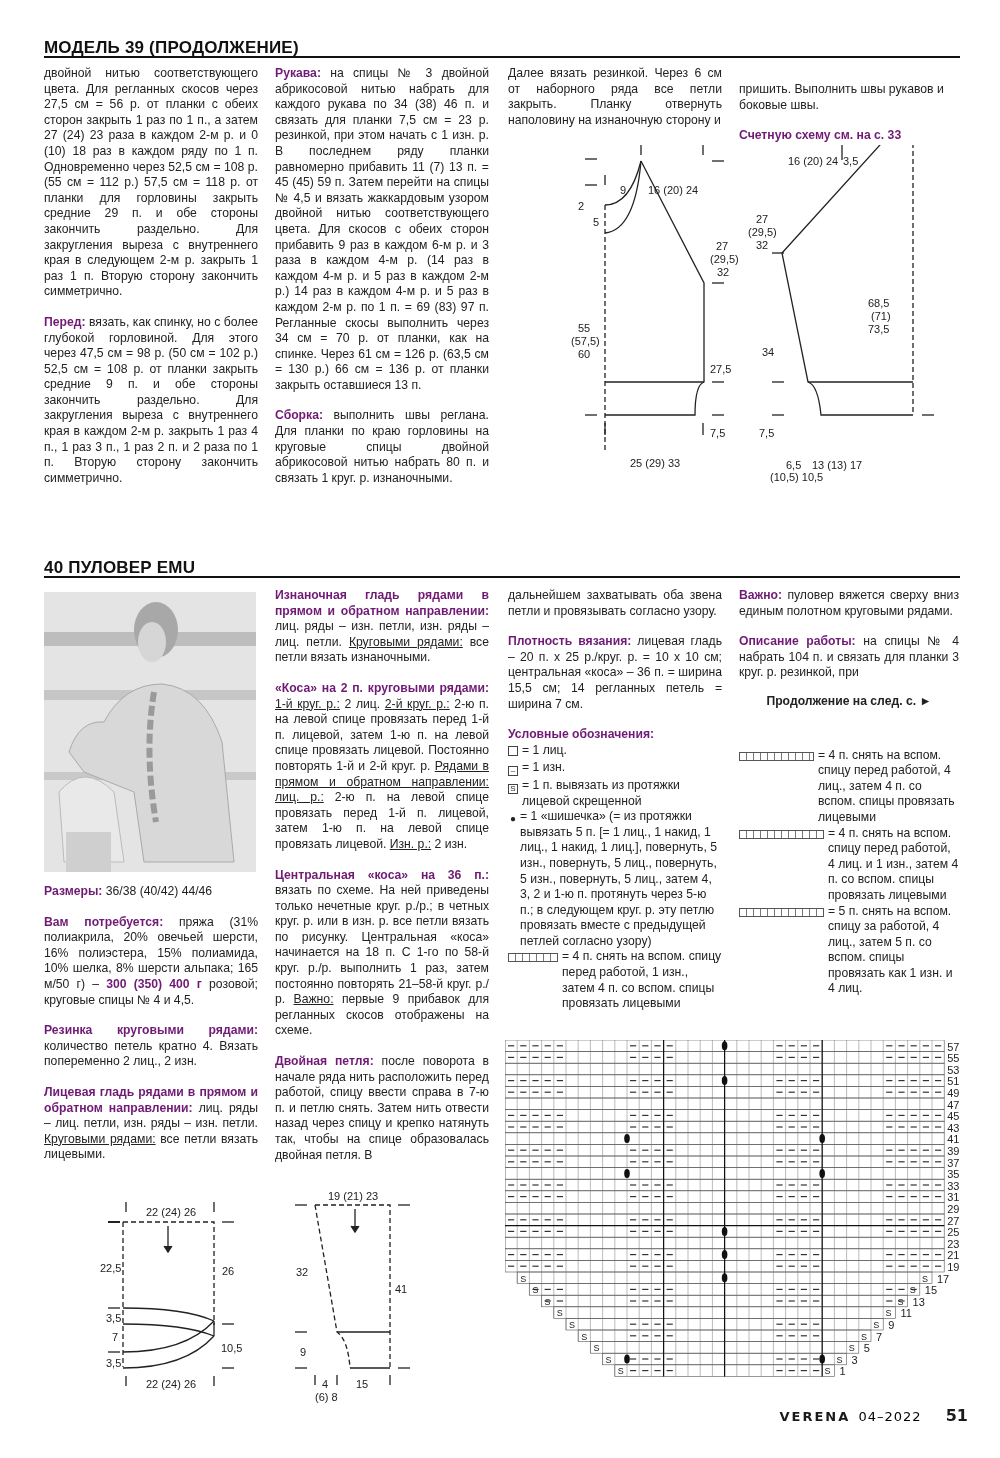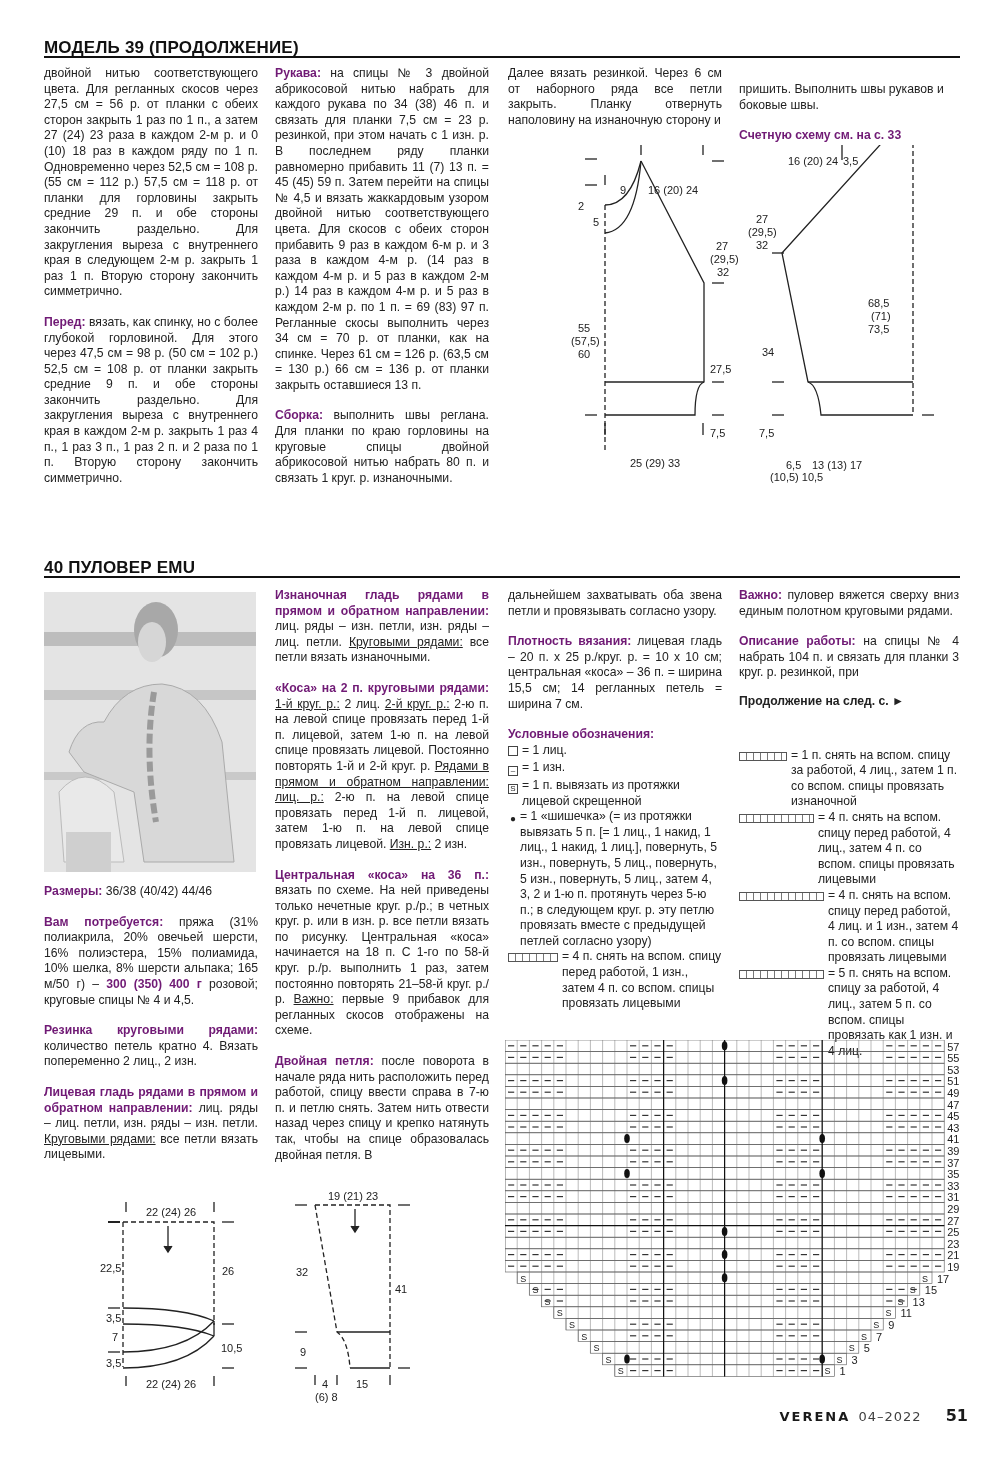--- a/index.html
+++ b/index.html
@@ -12,21 +12,21 @@
   .col b { font-weight: bold; color: #701a75; }
   .col u { text-decoration: underline; }
   .legend-item { display: flex; align-items: flex-start; margin-bottom: 0; }
   .legend-item .sym { flex: 0 0 auto; margin-right: 4px; margin-top: 2px; }
   .legend-item .txt { flex: 1; }
   .sym-box { display: inline-block; width: 10px; height: 10px; border: 1px solid #444; font-size: 8px; line-height: 8px; text-align: center; }
   .sym-cable { display: inline-block; height: 9px; border: 1px solid #555; background: repeating-linear-gradient(90deg, #fff 0, #fff 6px, #777 6px, #777 7px); }
   .photo { position: absolute; left: 44px; top: 592px; width: 212px; height: 280px; background: linear-gradient(180deg, #dcdcdc 0%, #f0f0f0 20%, #cfcfcf 45%, #e6e6e6 60%, #bdbdbd 100%); overflow: hidden; }
   .footer { position: absolute; right: 32px; top: 1406px; font-family: "DejaVu Sans", sans-serif; font-size: 13px; }
   .footer .brand { font-weight: bold; letter-spacing: 2px; text-align: right; }
-  .footer .issue { letter-spacing: 1px; margin-left: 4px; color: #404040; }
+  .footer .issue { letter-spacing: 1px; margin-left: 4px; color: #000000; }
   .footer .pg { font-weight: bold; font-size: 16px; margin-left: 20px; }
   svg text { font-family: "Liberation Sans", sans-serif; fill: #222; }
   .chart-wrap { position: absolute; left: 505px; top: 1040px; }
 </style>
 </head>
 <body>
 
 <div class="page">
 
   <div class="sec-title" style="left:44px; top:38px;">МОДЕЛЬ 39 (ПРОДОЛЖЕНИЕ)</div>
@@ -167,26 +167,22 @@
       <div class="legend-item">
           <span class="sym"><span class="sym-cable" style="width:50px;"></span></span>
           <span class="txt">= 4 п. снять на вспом. спицу перед работой, 1 изн., затем 4 п. со вспом. спицы провязать лицевыми</span>
         </div>
     </div>
   </div>
 
   <div class="col" style="left:739px; top:588px; width:220px;">
     <p><b>Важно:</b><span> пуловер вяжется сверху вниз единым полотном круговыми рядами.</span></p>
     <p style="margin-bottom:13px;"><b>Описание работы:</b><span> на спицы № 4 набрать 104 п. и связать для планки 3 круг. р. резинкой, при</span></p>
-    <div style="text-align:left; font-weight:bold;"><span>Продолжение на след. с.</span> <span>►</span></div>
+    <div style="text-align:center; font-weight:bold;"><span>Продолжение на след. с.</span> <span>►</span></div>
     <div style="margin-top:38px; text-align:left;">
-      <div class="legend-item">
-          <span class="sym"><span class="sym-cable" style="width:48px;"></span></span>
-          <span class="txt">= 1 п. снять на вспом. спицу за работой, 4 лиц., затем 1 п. со вспом. спицы провязать изнаночной</span>
-        </div>
       <div class="legend-item">
           <span class="sym"><span class="sym-cable" style="width:75px;"></span></span>
           <span class="txt">= 4 п. снять на вспом. спицу перед работой, 4 лиц., затем 4 п. со вспом. спицы провязать лицевыми</span>
         </div>
       <div class="legend-item">
           <span class="sym"><span class="sym-cable" style="width:85px;"></span></span>
           <span class="txt">= 4 п. снять на вспом. спицу перед работой, 4 лиц. и 1 изн., затем 4 п. со вспом. спицы провязать лицевыми</span>
         </div>
       <div class="legend-item">
           <span class="sym"><span class="sym-cable" style="width:85px;"></span></span>

